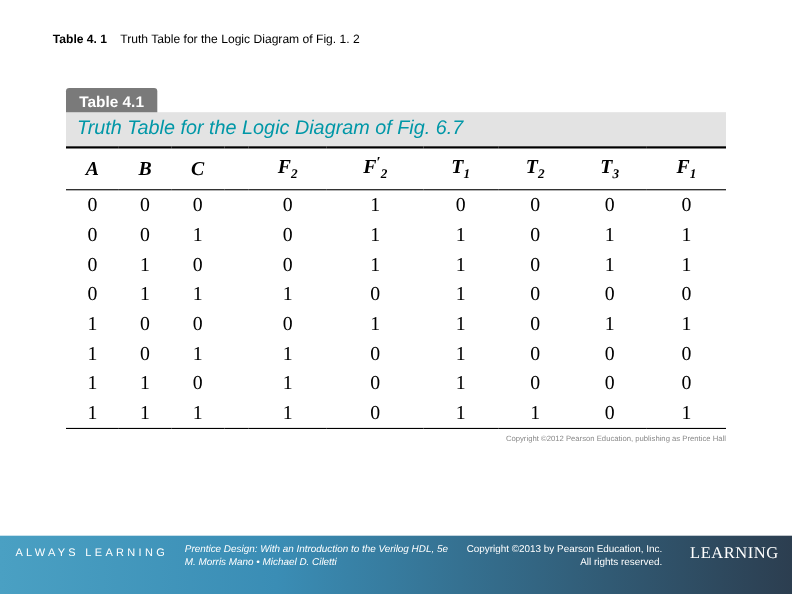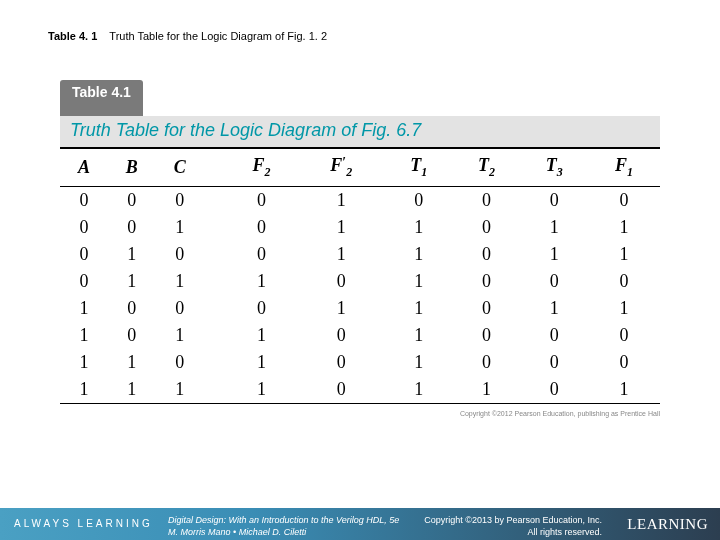--- a/index.html
+++ b/index.html
@@ -26,21 +26,21 @@
     left: 60px;
     width: 600px;
   }
   .tab {
     display: inline-block;
     background: #7a7a7a;
     color: #fff;
     font-family: Arial, sans-serif;
     font-weight: bold;
     font-size: 14px;
-    padding: 4px 12px 16px 12px;
+    padding: 4px 12px 2px 12px;
     border-top-left-radius: 3px;
     border-top-right-radius: 3px;
   }
   .figure-title {
     background: #e3e3e3;
     color: #0097a7;
     font-family: Arial, sans-serif;
     font-style: italic;
     font-size: 18px;
     padding: 4px 0 6px 10px;
@@ -74,21 +74,21 @@
     font-size: 7px;
     color: #888;
     padding-top: 6px;
     font-family: Arial, sans-serif;
   }
   .footer {
     position: absolute;
     bottom: 0;
     left: 0;
     width: 720px;
-    height: 32px;
+    height: 53px;
     background: linear-gradient(to right, #4aa0c3 0%, #3a8db5 35%, #2c3e50 100%);
     color: #fff;
     font-family: Arial, sans-serif;
   }
   .footer .always {
     position: absolute;
     left: 14px;
     top: 10px;
     font-size: 10px;
     letter-spacing: 3px;
@@ -245,21 +245,21 @@
           <td>1</td>
         </tr>
       </tbody>
   </table>
   <div class="fine-print">Copyright ©2012 Pearson Education, publishing as Prentice Hall</div>
 </div>
 
 <div class="footer">
   <div class="always">ALWAYS LEARNING</div>
   <div class="book">
-    <span>Digital Design: With an Introduction to the Verilog HDL, 5e</span><br>
+    <span>Prentice Design: With an Introduction to the Verilog HDL, 5e</span><br>
     <span>M. Morris Mano • Michael D. Ciletti</span>
   </div>
   <div class="copy">
     <span>Copyright ©2013 by Pearson Education, Inc.</span><br>
     <span>All rights reserved.</span>
   </div>
   <div class="pearson">LEARNING</div>
 </div>
 
 </body></html>

